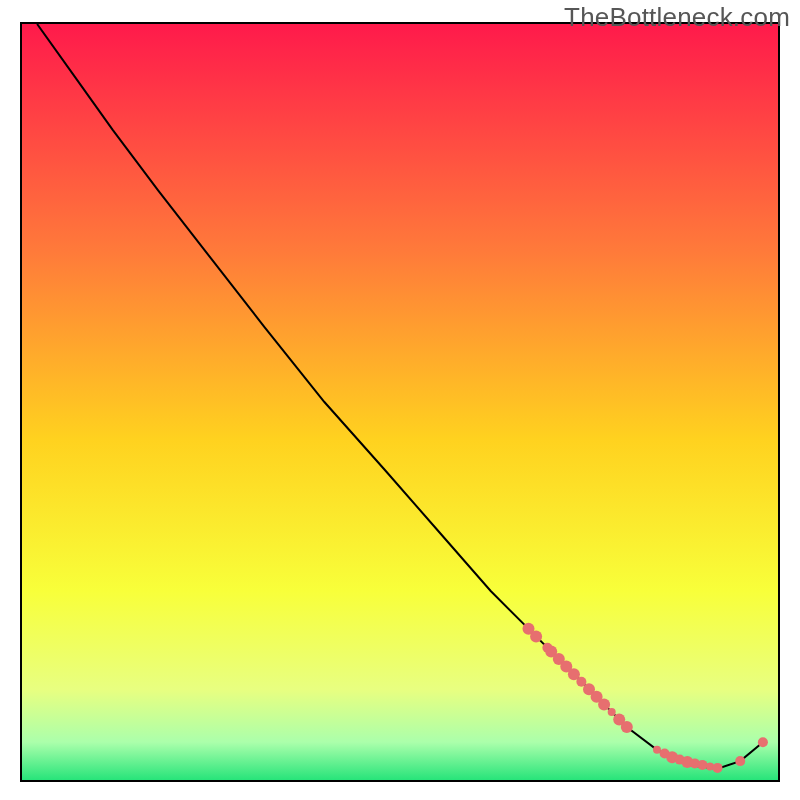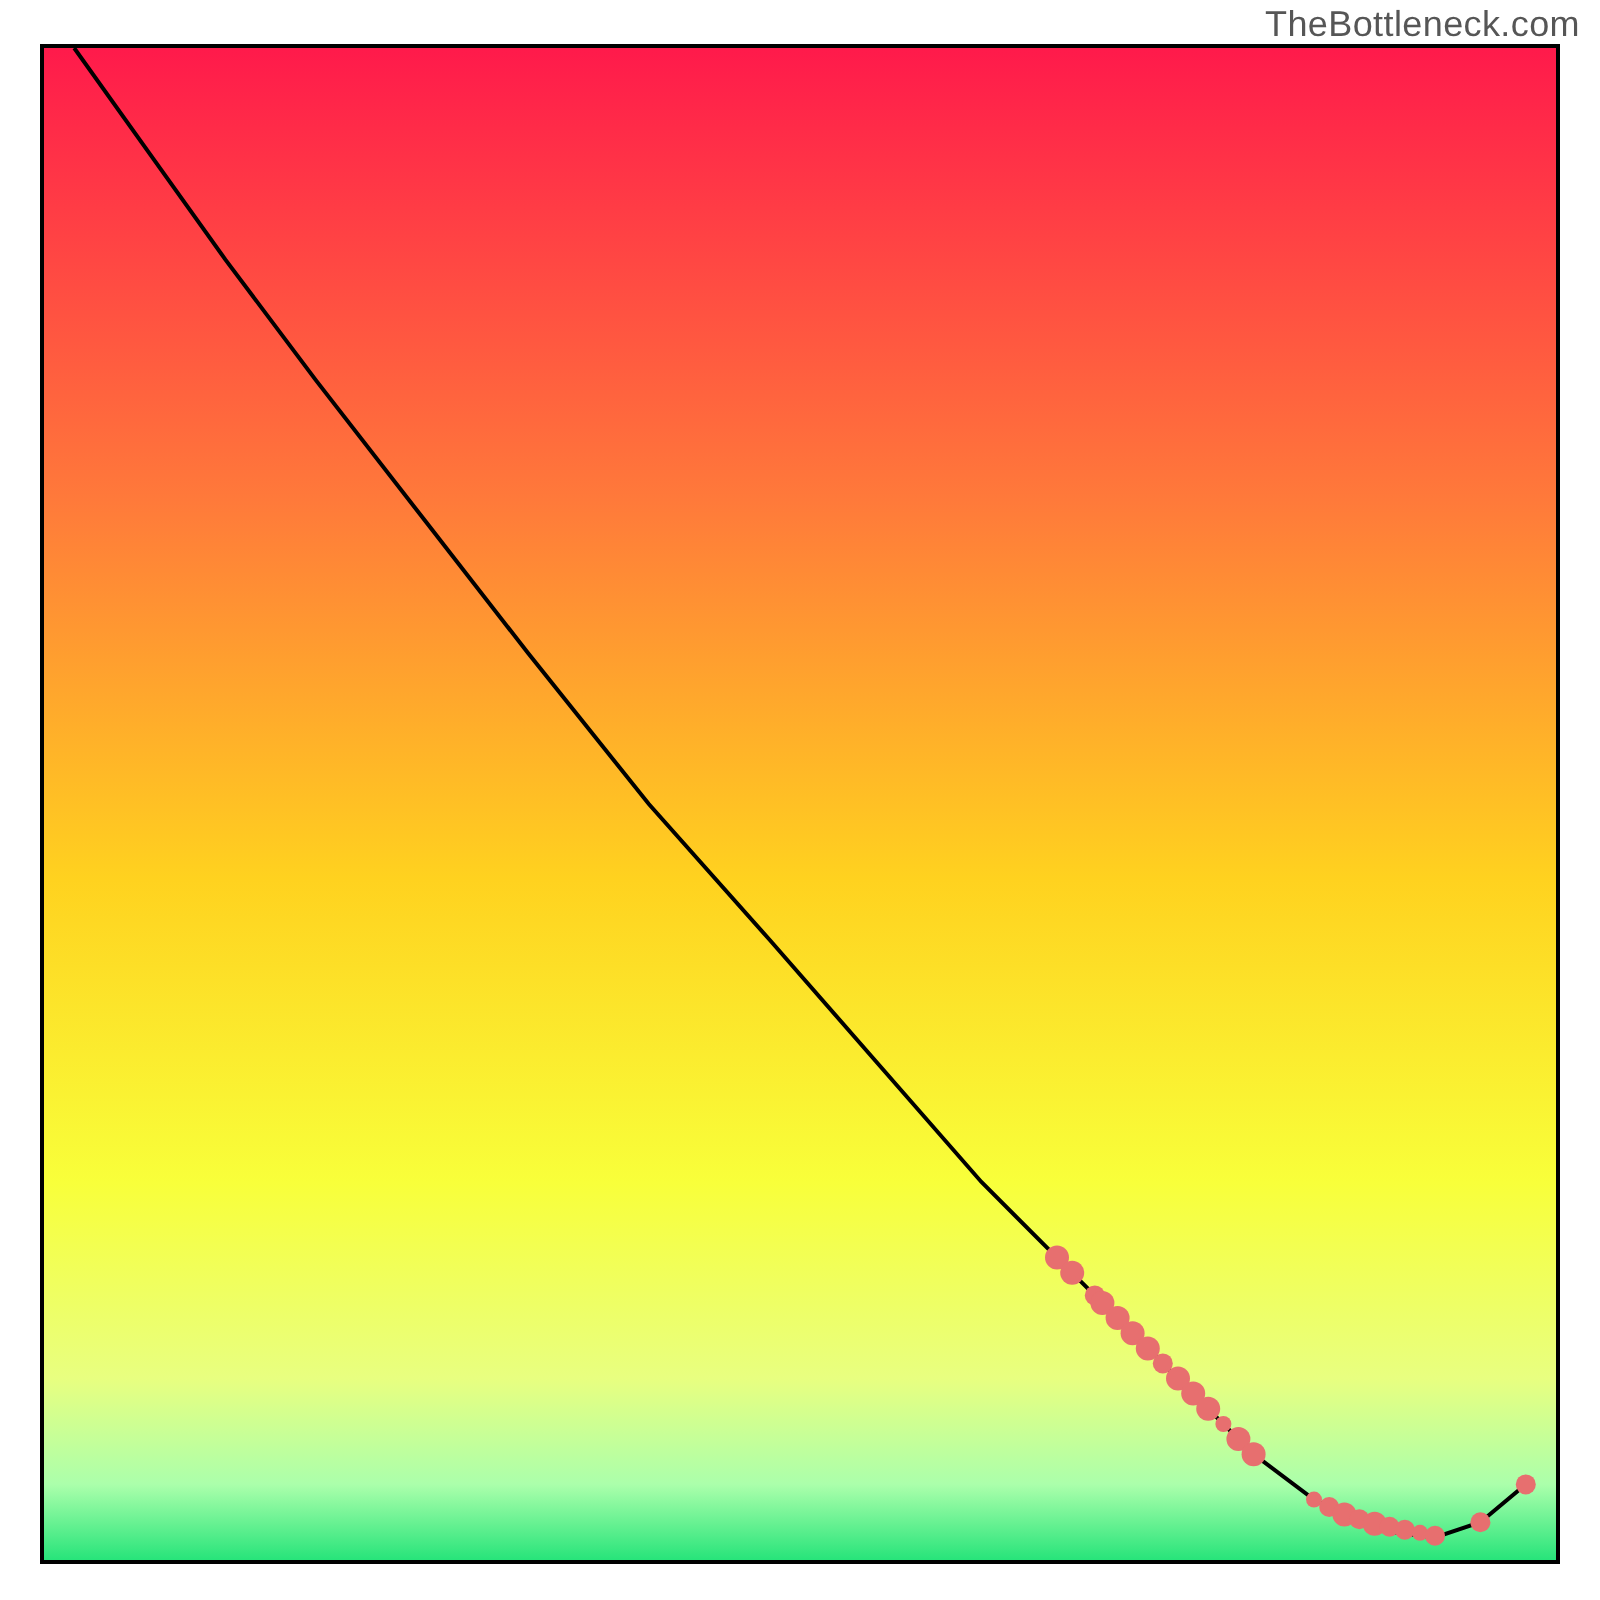--- a/index.html
+++ b/index.html
@@ -13,21 +13,21 @@
   .container {
     position: relative;
     width: 800px;
     height: 800px;
   }
   .watermark {
     position: absolute;
     top: 2px;
     right: 10px;
     font-family: Arial, Helvetica, sans-serif;
-    font-size: 18px;
+    font-size: 26px;
     color: #565656;
     letter-spacing: 0.2px;
     z-index: 10;
   }
   .plot-area {
     position: absolute;
     left: 20px;
     top: 22px;
     width: 760px;
     height: 760px;

